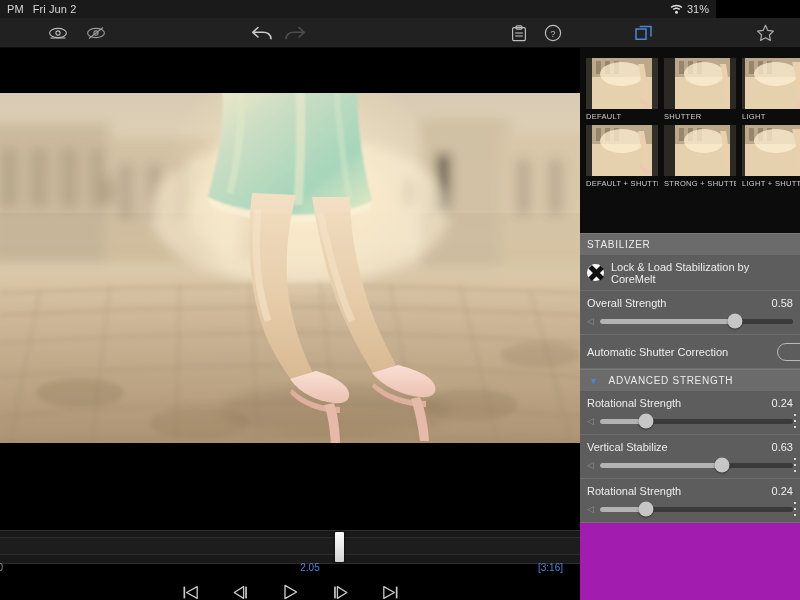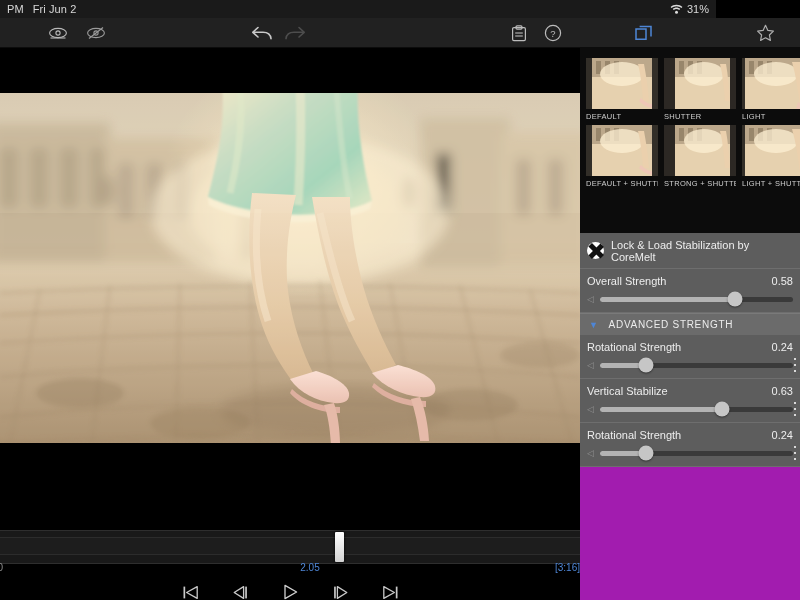--- a/index.html
+++ b/index.html
@@ -65,21 +65,21 @@
     background: linear-gradient(#fff,#d2d2d2);
     border-radius: 1px;
     box-shadow: 0 0 3px rgba(0,0,0,.9);
   }
   .tc-row {
     position: absolute; left: 0; top: 512px; width: 580px; height: 18px;
     font-size: 10px; color: #8e8e8e;
   }
   .tc-left  { position: absolute; left: -8px; top: 2px; }
   .tc-cur   { position: absolute; left: 0; top: 2px; width: 580px; text-align: center; color: #4e86d6; font-size: 10px; padding-left: 40px; }
-  .tc-right { position: absolute; right: 0; top: 2px; color: #4e86d6; }
+  .tc-right { position: absolute; right: 17px; top: 2px; color: #4e86d6; }
 
   .transport {
     position: absolute; left: 0; top: 530px; width: 580px; height: 28px;
     display: flex; align-items: center; justify-content: center; gap: 22px;
   }
   .tp-btn { width: 28px; height: 22px; display: flex; align-items: center; justify-content: center; color: #c9c9c9; }
 
   
   .rightcol {
     position: absolute; left: 580px; top: 18px; width: 220px; height: 582px;
@@ -535,20 +535,21 @@
                 <path d="M50 4 C 54 18 56 32 58 48 L 66 48 C 64 32 61 16 58 4 Z" fill="#e9cfac"></path>
                 <rect width="72" height="51" fill="#ffe6bd" opacity="0.1"></rect>
               </svg>
             </div>
           </div>
           <div class="plabel">LIGHT + SHUTTER</div>
         </div>
       </div>
     </div>
 
+    <div class="sec-head">STABILIZER</div>
 
     <div class="row brand">
       <span class="brand-logo"></span>
       <span class="row-label">Lock &amp; Load Stabilization by CoreMelt</span>
     </div>
 
 
     <div class="slider-row">
       <div class="sl-top">
         <span class="sl-name">Overall Strength</span>
@@ -556,20 +557,24 @@
       </div>
       <div class="sl-body">
         <span class="sl-caret">◁</span>
         <span class="sl-track">
           <i class="sl-fill" style="width:70%"></i>
           <i class="sl-knob" style="left:70%"></i>
         </span>
       </div>
     </div>
 
+    <div class="row">
+      <span class="row-label">Automatic Shutter Correction</span>
+      <span class="toggle"></span>
+    </div>
 
     <div class="sec-head adv">
       <span class="chev">▼</span>
       <span>ADVANCED STRENGTH</span>
     </div>
 
     <div class="slider-row">
       <div class="sl-top">
         <span class="sl-name">Rotational Strength</span>
         <span class="sl-val">0.24</span>

